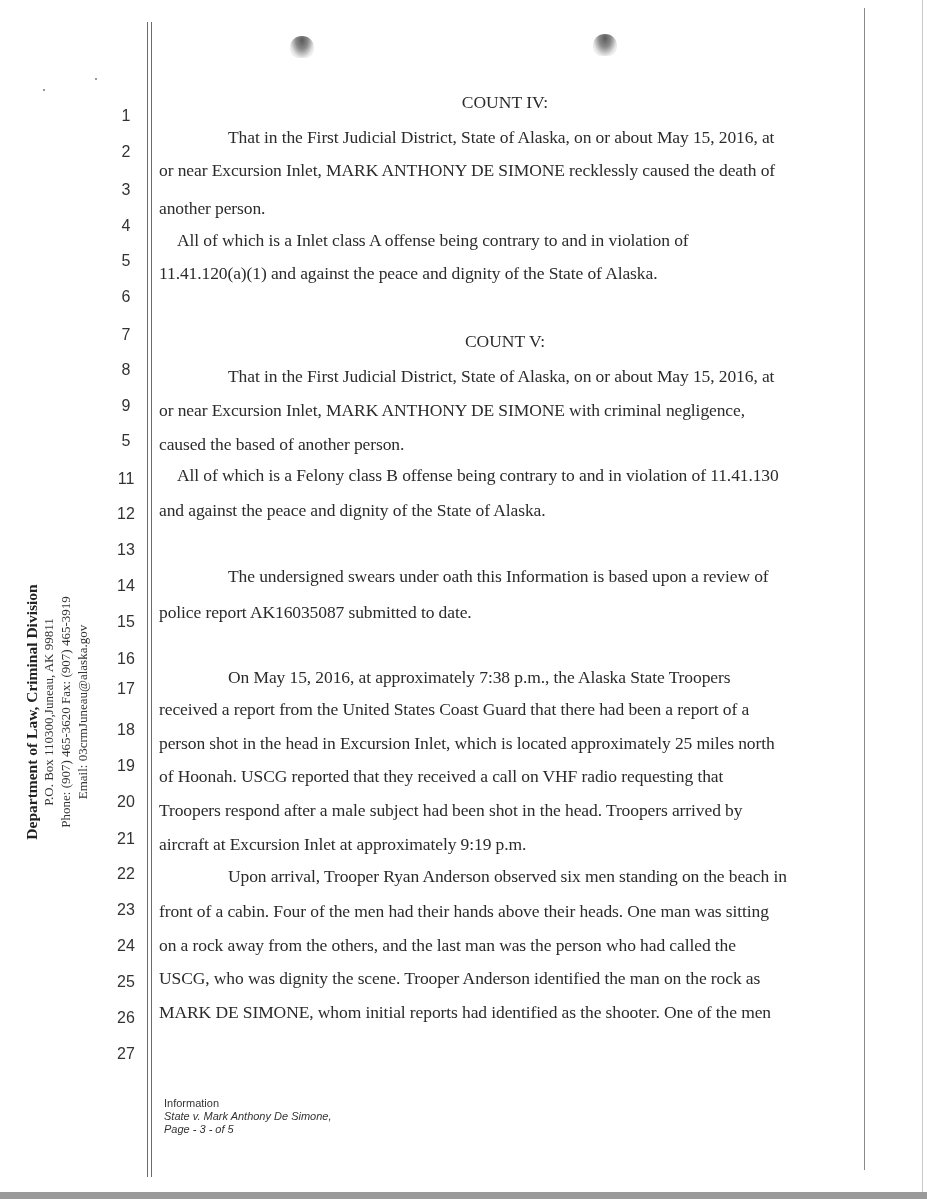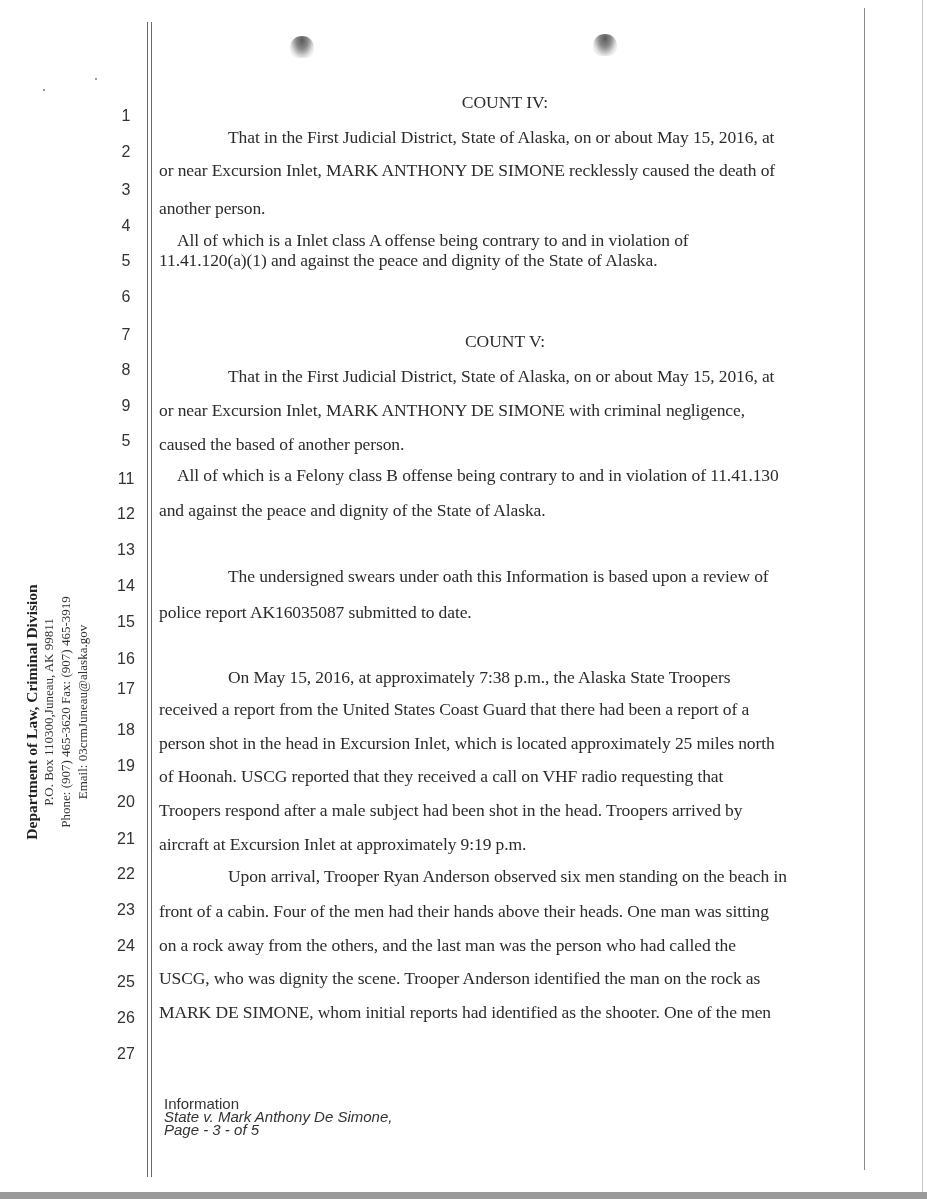--- a/index.html
+++ b/index.html
@@ -51,21 +51,21 @@
       position: absolute; left: 159px; font-size: 17.5px; white-space: nowrap; color: #2b2b2b;
       letter-spacing: -0.1px;
     }
     .heading { position: absolute; left: 0; width: 1010px; text-align: center; font-size: 17.5px; color: #2b2b2b; }
     .indent { left: 228px; }
     .indent-small { left: 177px; }
 
     
     .footer {
       position: absolute; left: 164px; top: 1097px;
-      font-family: "Liberation Sans", "DejaVu Sans", sans-serif; font-size: 15px; line-height: 13px; color: #333;
+      font-family: "Liberation Sans", "DejaVu Sans", sans-serif; font-size: 11px; line-height: 13px; color: #333;
     }
     .footer .it { font-style: italic; }
   </style>
 </head>
 <body>
 
 <div class="page-right-edge"></div>
 <div class="page-bottom-border"></div>
 <div class="scan-speck" style="left:43px;top:89px;"></div>
 <div class="scan-speck" style="left:95px;top:78px;"></div>
@@ -115,21 +115,21 @@
   <div class="line-num" style="top:1009px">26</div>
   <div class="line-num" style="top:1045px">27</div>
 </div>
 
 <div>
   <div class="heading" style="top:92px">COUNT IV:</div>
   <div class="txt indent" style="top:127px">That in the First Judicial District, State of Alaska, on or about May 15, 2016, at</div>
   <div class="txt" style="top:160px">or near Excursion Inlet, MARK ANTHONY DE SIMONE recklessly caused the death of</div>
   <div class="txt" style="top:198px">another person.</div>
   <div class="txt indent-small" style="top:230px">All of which is a Inlet class A offense being contrary to and in violation of</div>
-  <div class="txt" style="top:250px">11.41.120(a)(1) and against the peace and dignity of the State of Alaska.</div>
+  <div class="txt" style="top:263px">11.41.120(a)(1) and against the peace and dignity of the State of Alaska.</div>
 </div>
 
 <div>
   <div class="heading" style="top:331px">COUNT V:</div>
   <div class="txt indent" style="top:366px">That in the First Judicial District, State of Alaska, on or about May 15, 2016, at</div>
   <div class="txt" style="top:400px">or near Excursion Inlet, MARK ANTHONY DE SIMONE with criminal negligence,</div>
   <div class="txt" style="top:434px">caused the based of another person.</div>
   <div class="txt indent-small" style="top:465px">All of which is a Felony class B offense being contrary to and in violation of 11.41.130</div>
   <div class="txt" style="top:500px">and against the peace and dignity of the State of Alaska.</div>
 </div>

